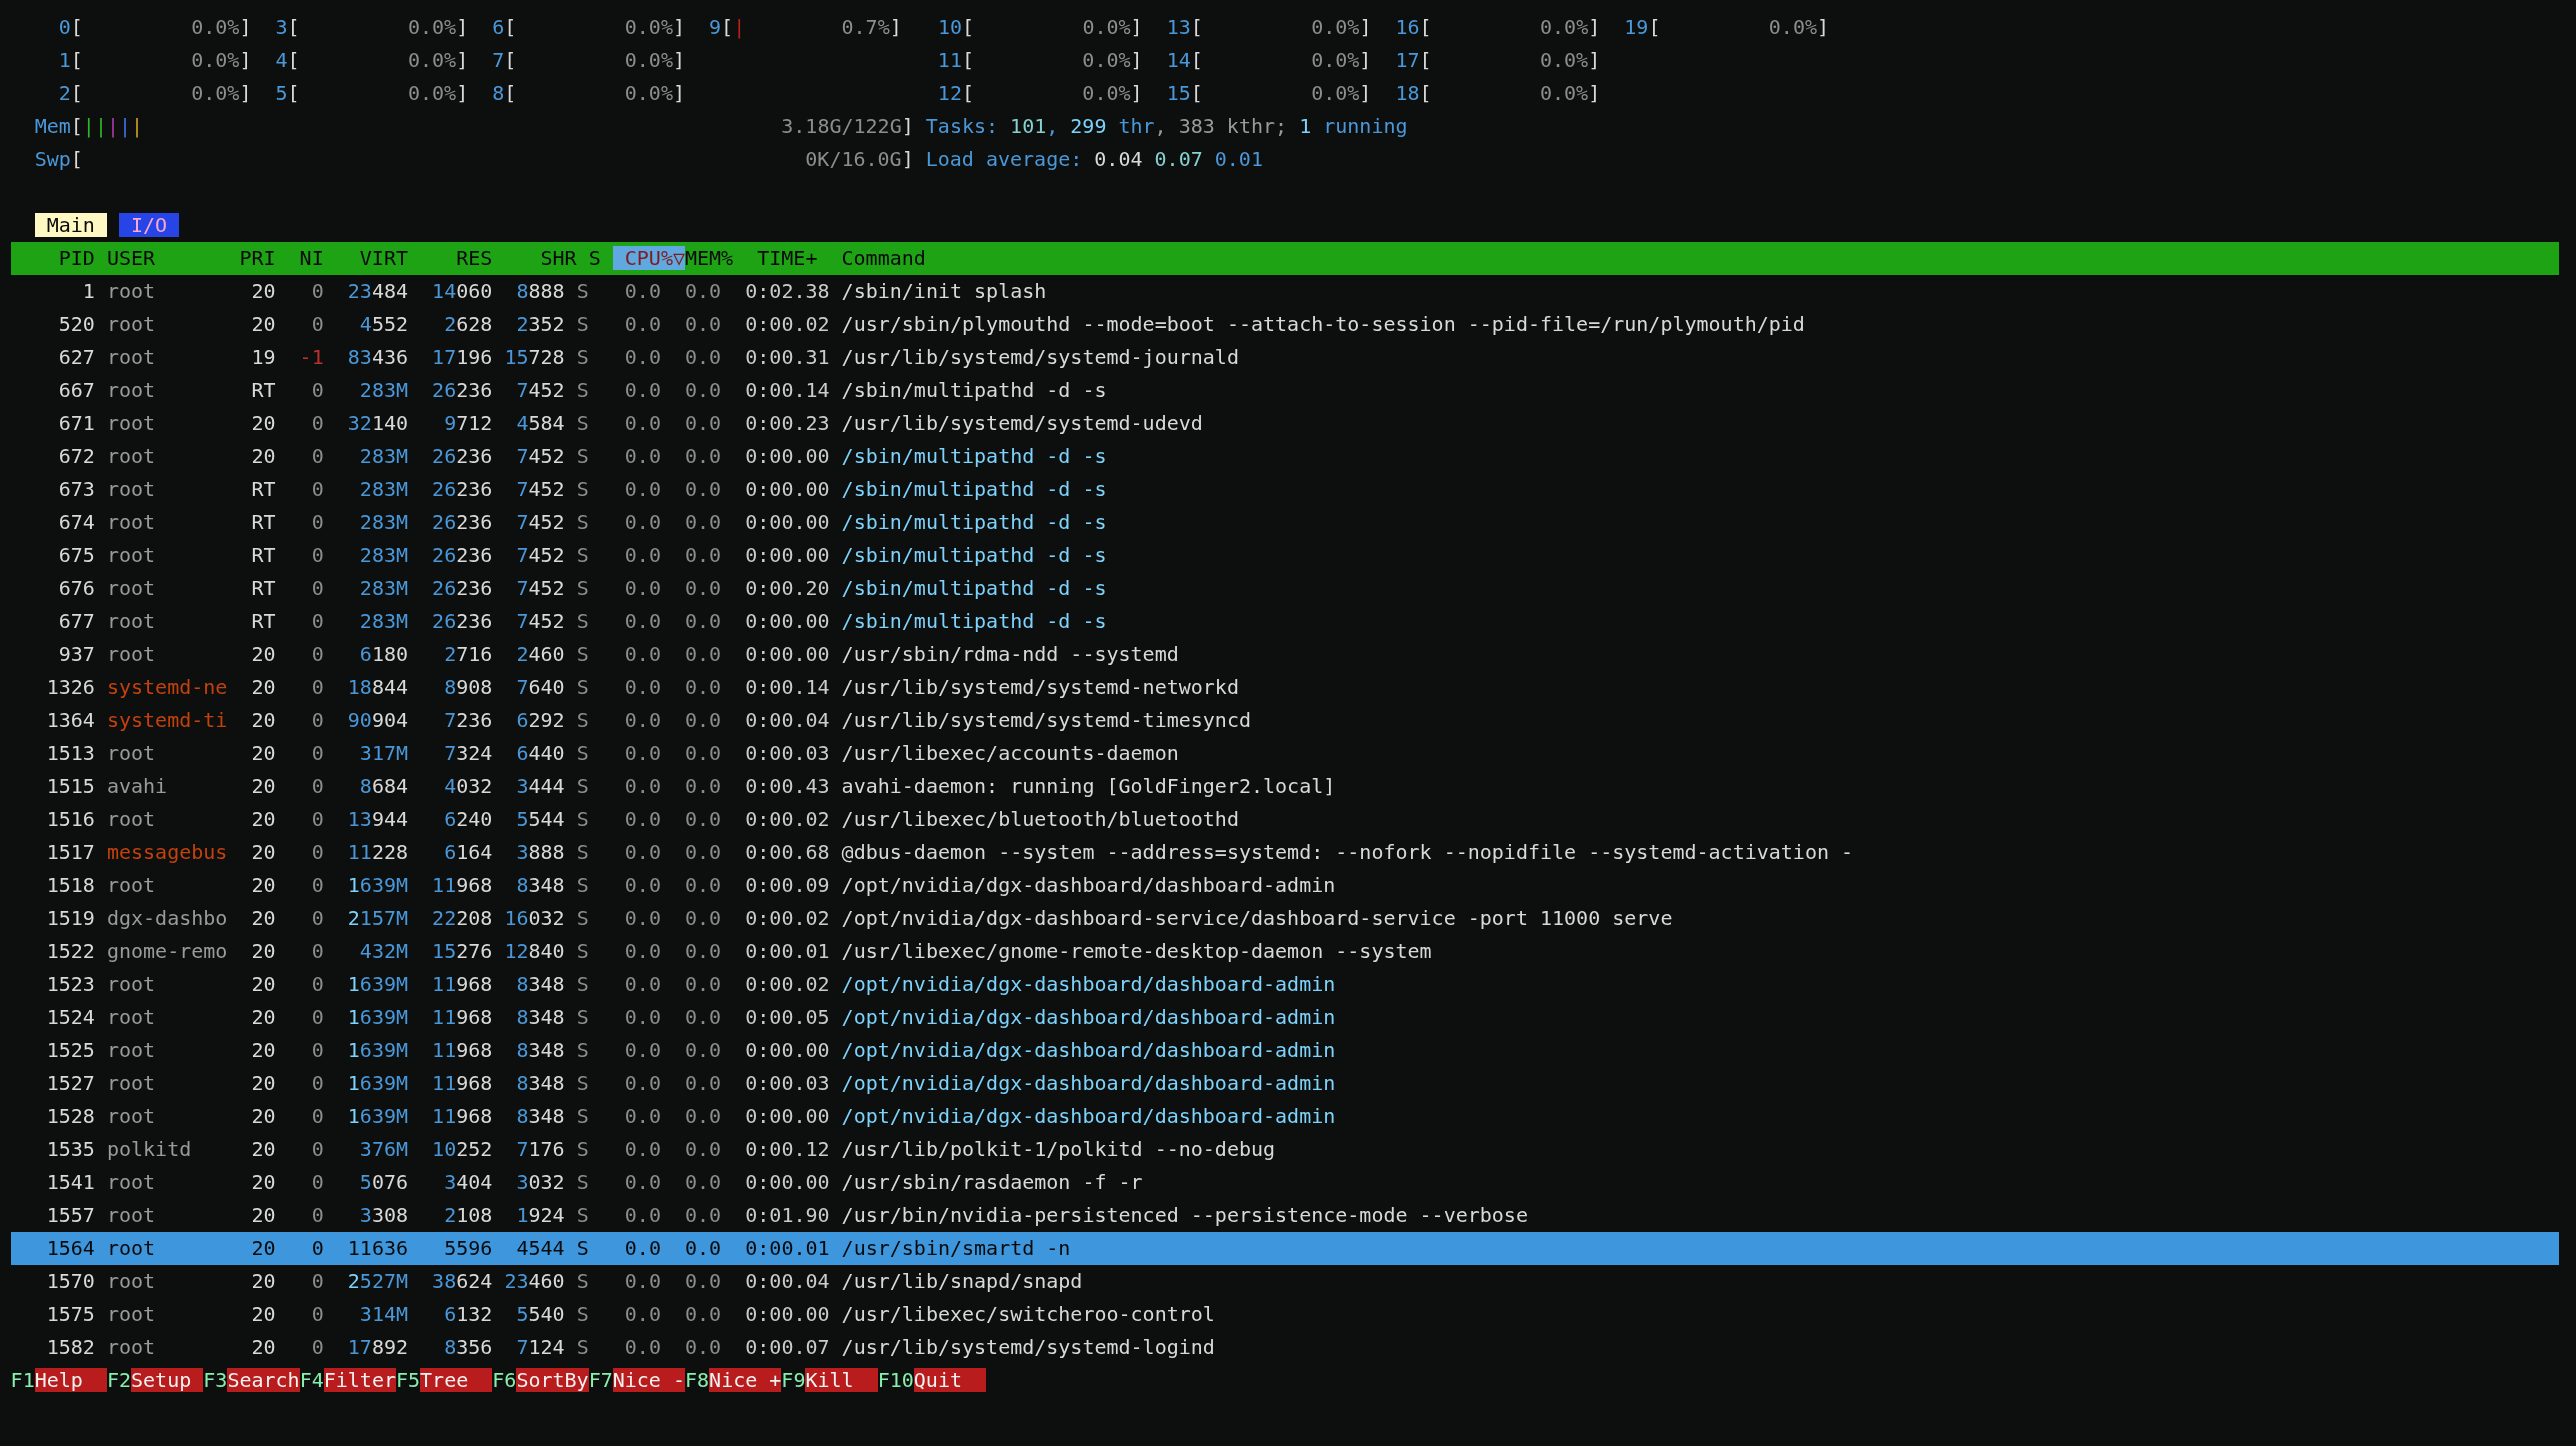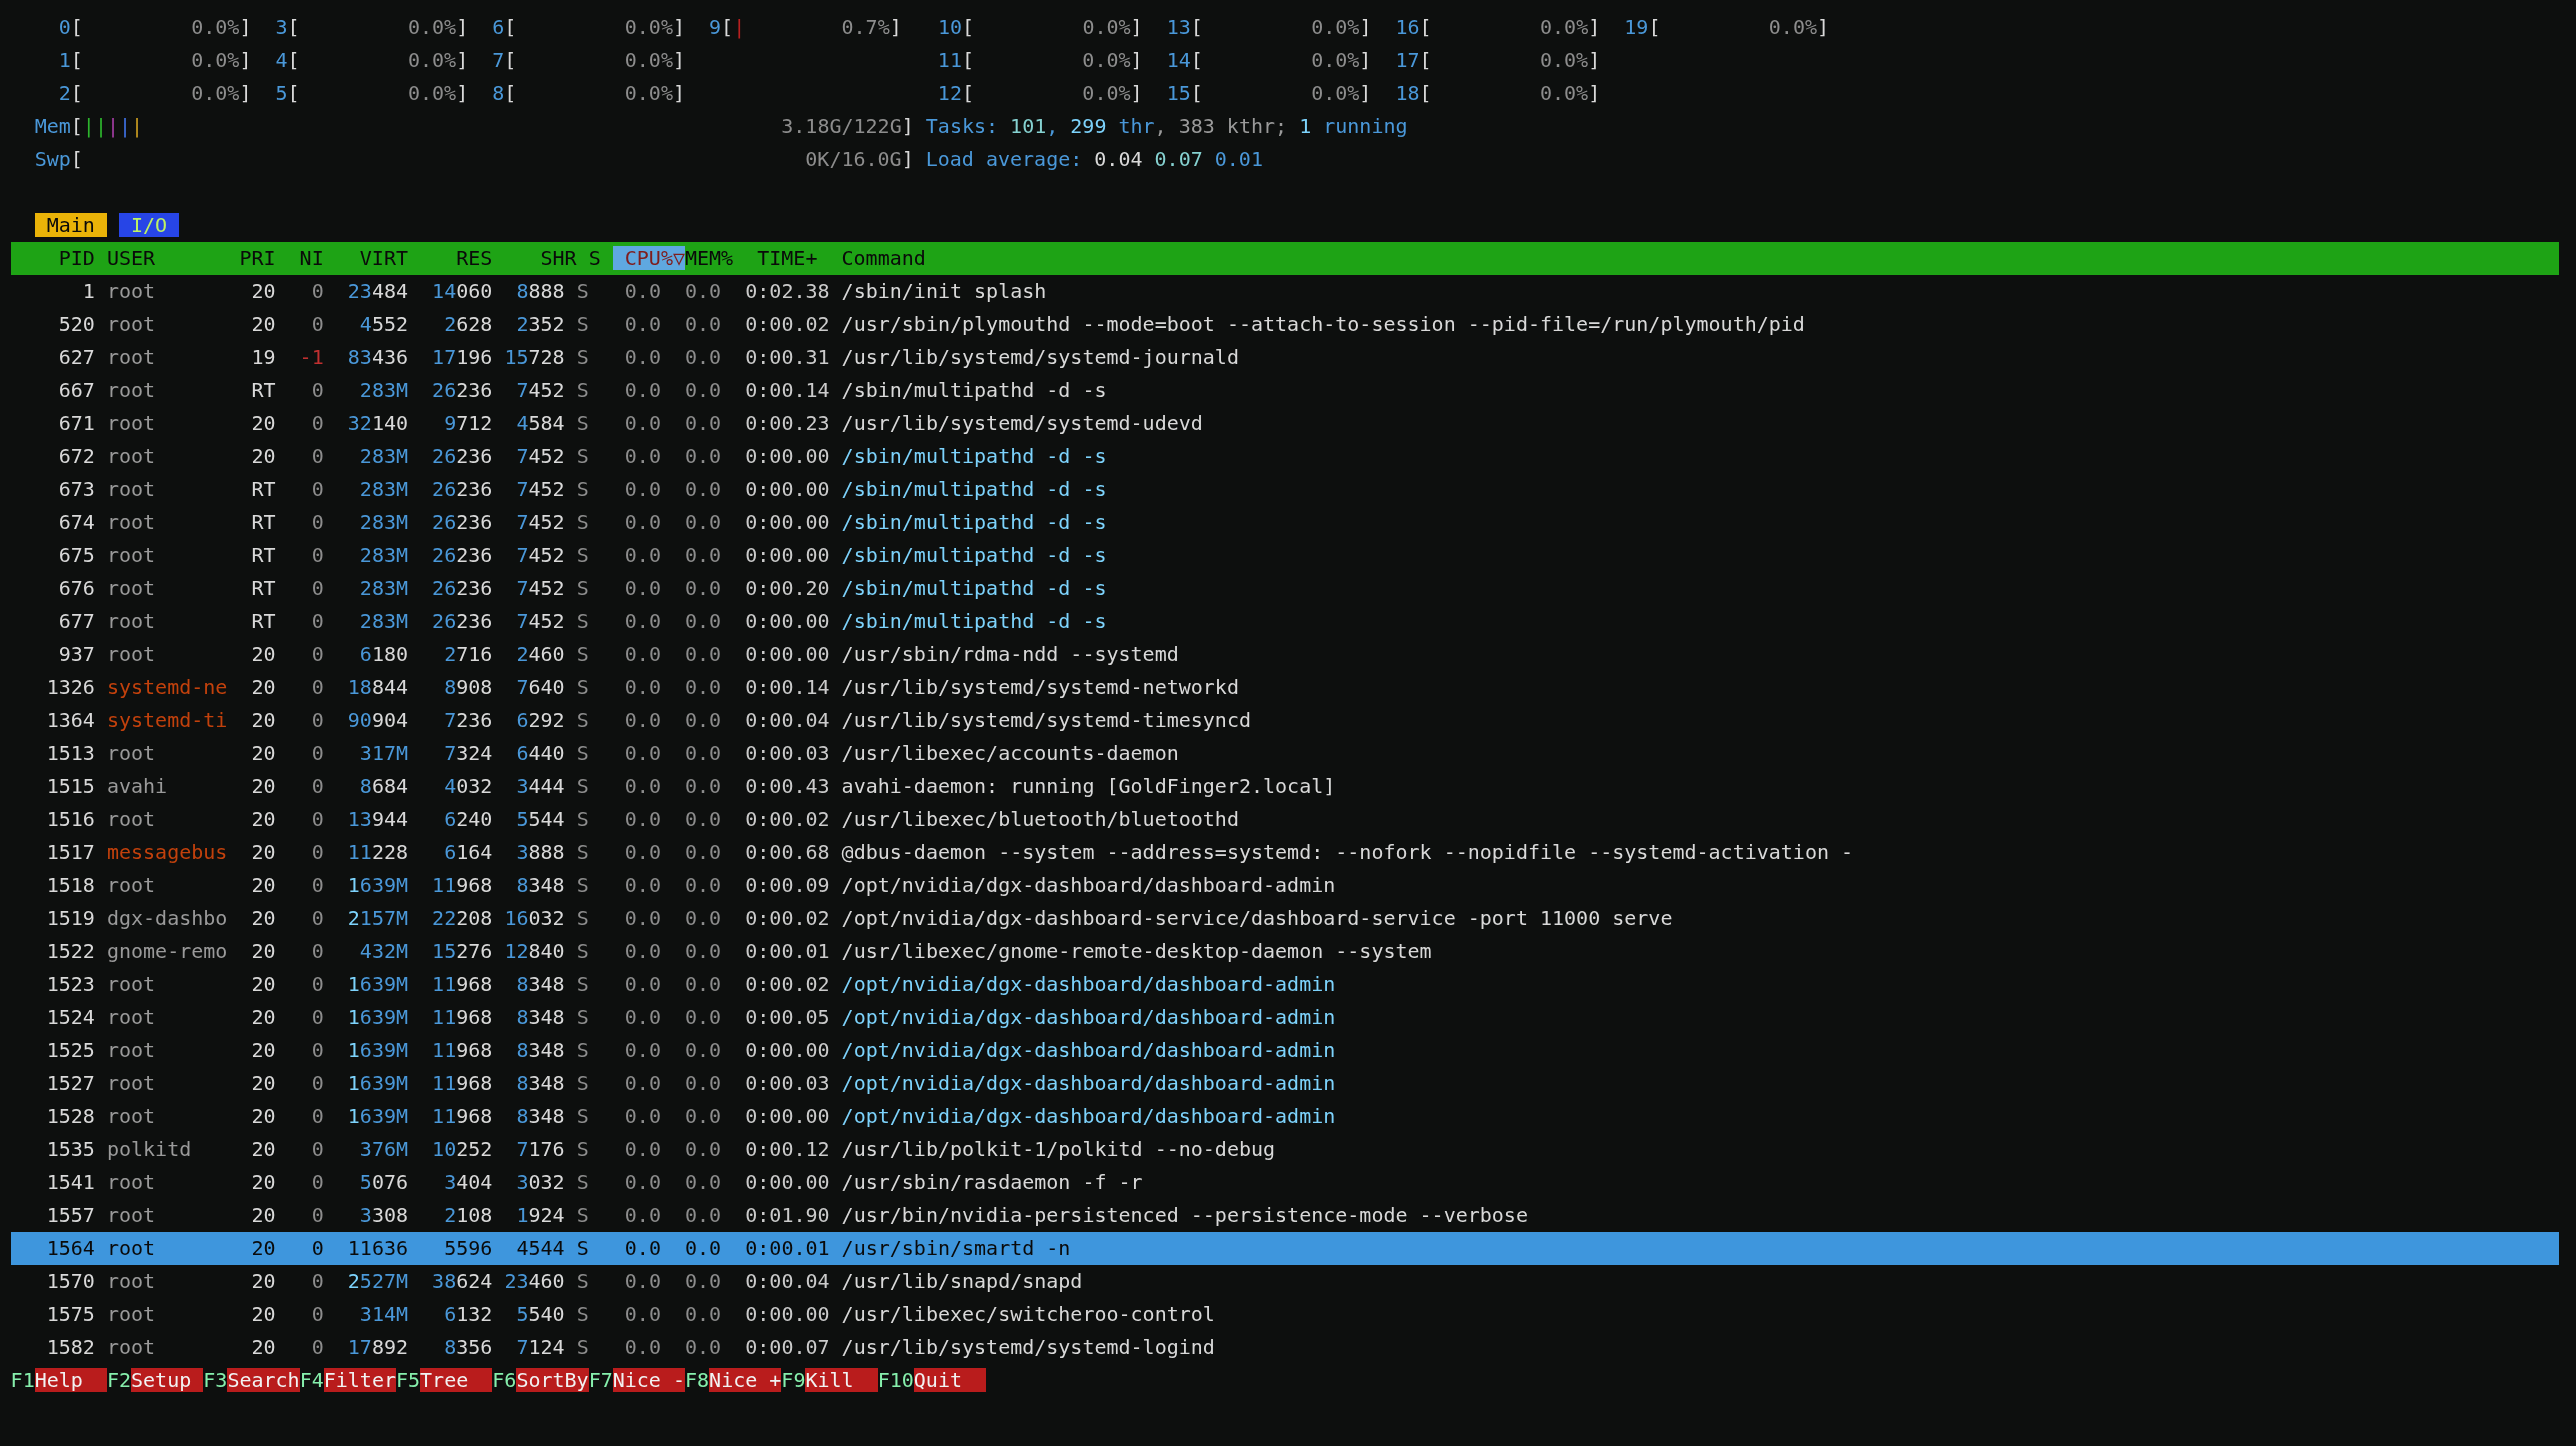--- a/index.html
+++ b/index.html
@@ -22,22 +22,22 @@
   .c-gray{color:#9a9a9a}
   .c-blue{color:#4a98d9}
   .c-cyan{color:#86d2d1}
   .c-green{color:#7dd3fc}
   .c-mag{color:#c2410c}
   .c-red{color:#c03030}
   .c-time{color:#cbcbcb}
   .c-bk{color:#0a0a0a}
   .hc{color:#0a0a0a}
   .sortcell{background:#5fa8e0;color:#7f1d1d}
-  .tabm{background:#eab308;color:#0a0a0a}
-  .tabi{background:#2745e6;color:#bef264}
+  .tabm{background:#fef9c3;color:#0a0a0a}
+  .tabi{background:#2745e6;color:#f9a8d4}
   .fk-key{color:#86efac}
   .fk-btn{background:#b91c1c;color:#f2f2f2}
 </style>
 </head>
 <body>
 
 <div id="screen">
     <div class="ln"><span>  </span><span><span class="c-blue">  0</span><span class="c-wt">[</span><span>         </span><span class="c-dim">0.0%</span><span class="c-wt">]</span></span><span><span class="c-blue">  3</span><span class="c-wt">[</span><span>         </span><span class="c-dim">0.0%</span><span class="c-wt">]</span></span><span><span class="c-blue">  6</span><span class="c-wt">[</span><span>         </span><span class="c-dim">0.0%</span><span class="c-wt">]</span></span><span><span class="c-blue">  9</span><span class="c-wt">[</span><span style="color: rgb(184, 32, 32);">|</span><span>        </span><span class="c-dim">0.7%</span><span class="c-wt">]</span></span><span>  </span><span><span class="c-blue"> 10</span><span class="c-wt">[</span><span>         </span><span class="c-dim">0.0%</span><span class="c-wt">]</span></span><span> </span><span><span class="c-blue"> 13</span><span class="c-wt">[</span><span>         </span><span class="c-dim">0.0%</span><span class="c-wt">]</span></span><span> </span><span><span class="c-blue"> 16</span><span class="c-wt">[</span><span>         </span><span class="c-dim">0.0%</span><span class="c-wt">]</span></span><span> </span><span><span class="c-blue"> 19</span><span class="c-wt">[</span><span>         </span><span class="c-dim">0.0%</span><span class="c-wt">]</span></span></div>
     <div class="ln"><span>  </span><span><span class="c-blue">  1</span><span class="c-wt">[</span><span>         </span><span class="c-dim">0.0%</span><span class="c-wt">]</span></span><span><span class="c-blue">  4</span><span class="c-wt">[</span><span>         </span><span class="c-dim">0.0%</span><span class="c-wt">]</span></span><span><span class="c-blue">  7</span><span class="c-wt">[</span><span>         </span><span class="c-dim">0.0%</span><span class="c-wt">]</span></span><span>                    </span><span><span class="c-blue"> 11</span><span class="c-wt">[</span><span>         </span><span class="c-dim">0.0%</span><span class="c-wt">]</span></span><span> </span><span><span class="c-blue"> 14</span><span class="c-wt">[</span><span>         </span><span class="c-dim">0.0%</span><span class="c-wt">]</span></span><span> </span><span><span class="c-blue"> 17</span><span class="c-wt">[</span><span>         </span><span class="c-dim">0.0%</span><span class="c-wt">]</span></span></div>
     <div class="ln"><span>  </span><span><span class="c-blue">  2</span><span class="c-wt">[</span><span>         </span><span class="c-dim">0.0%</span><span class="c-wt">]</span></span><span><span class="c-blue">  5</span><span class="c-wt">[</span><span>         </span><span class="c-dim">0.0%</span><span class="c-wt">]</span></span><span><span class="c-blue">  8</span><span class="c-wt">[</span><span>         </span><span class="c-dim">0.0%</span><span class="c-wt">]</span></span><span>                    </span><span><span class="c-blue"> 12</span><span class="c-wt">[</span><span>         </span><span class="c-dim">0.0%</span><span class="c-wt">]</span></span><span> </span><span><span class="c-blue"> 15</span><span class="c-wt">[</span><span>         </span><span class="c-dim">0.0%</span><span class="c-wt">]</span></span><span> </span><span><span class="c-blue"> 18</span><span class="c-wt">[</span><span>         </span><span class="c-dim">0.0%</span><span class="c-wt">]</span></span></div>

